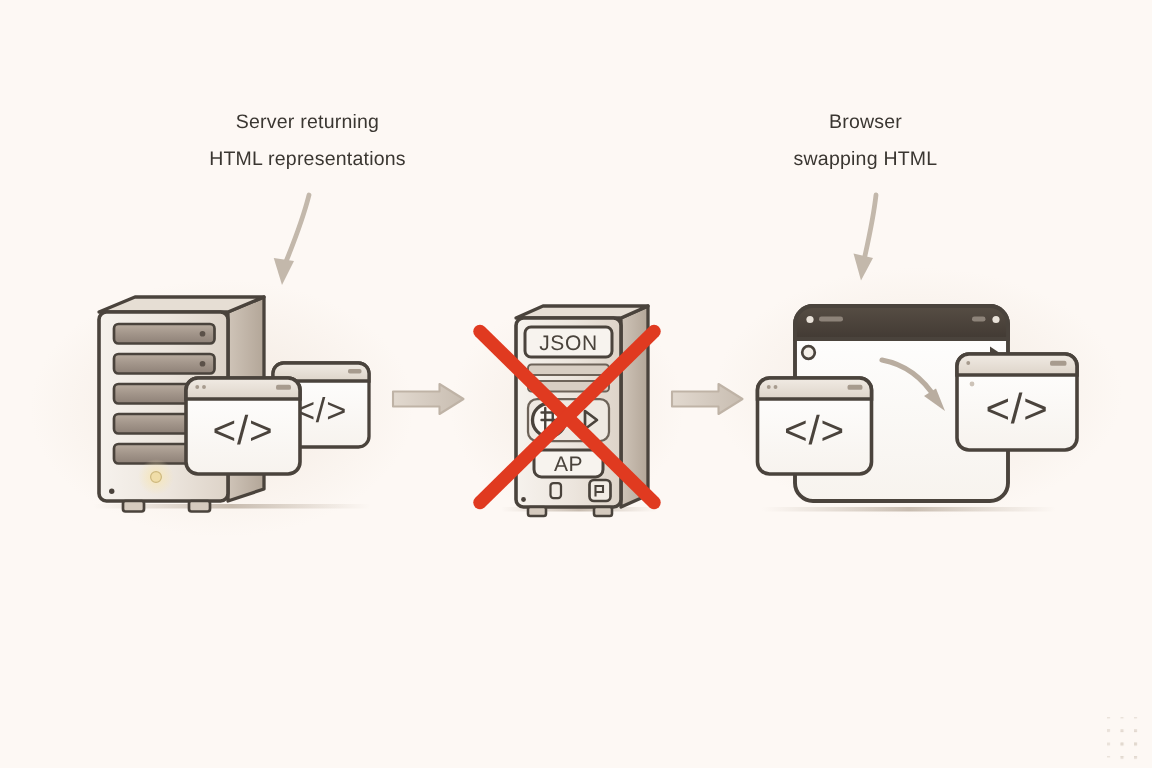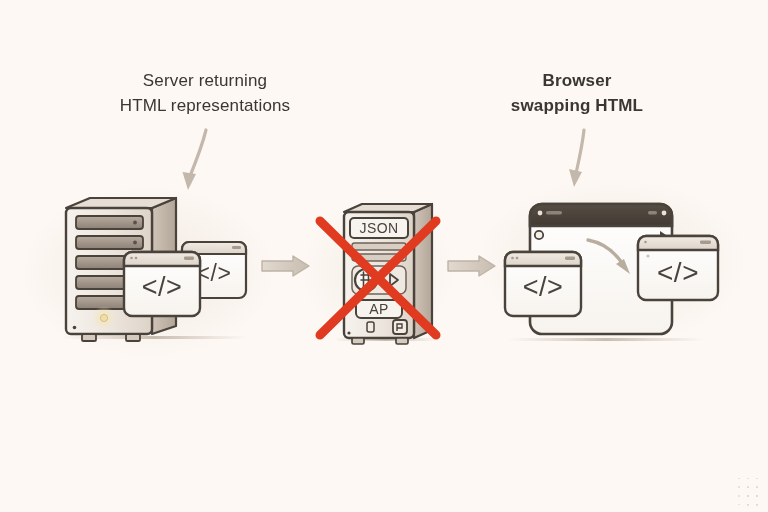--- a/index.html
+++ b/index.html
@@ -22,37 +22,36 @@
   #stage svg.layer {
     position: absolute;
     left: 0;
     top: 0;
     width: 768px;
     height: 512px;
   }
   .caption {
     position: absolute;
     color: #3a3631;
-    font-size: 17px;
+    font-size: 13px;
     line-height: 25px;
     letter-spacing: 0.15px;
     text-align: center;
     white-space: pre-line;
     font-weight: 400;
   }
   #caption-left {
     left: 60px;
     top: 68px;
     width: 290px;
   }
   #caption-right {
     left: 462px;
     top: 68px;
     width: 230px;
-    font-weight: bold;
   }
 </style>
 </head>
 <body>
 
 <div id="stage">
 
   <svg class="layer" viewBox="0 0 768 512">
     <defs>
       <linearGradient id="gMetalV" x1="0" y1="0" x2="1" y2="0">

